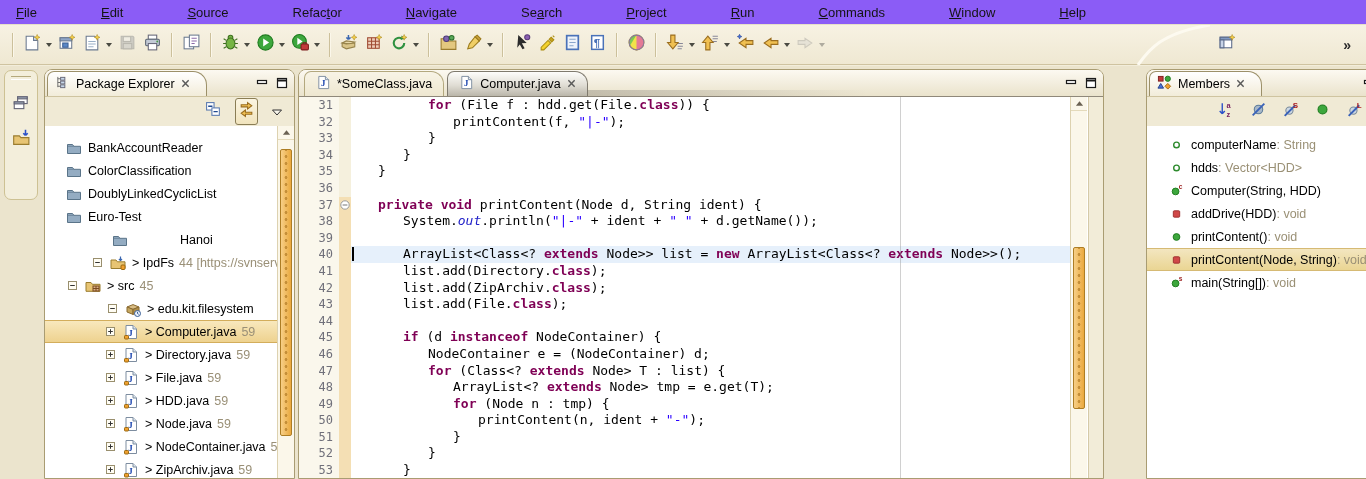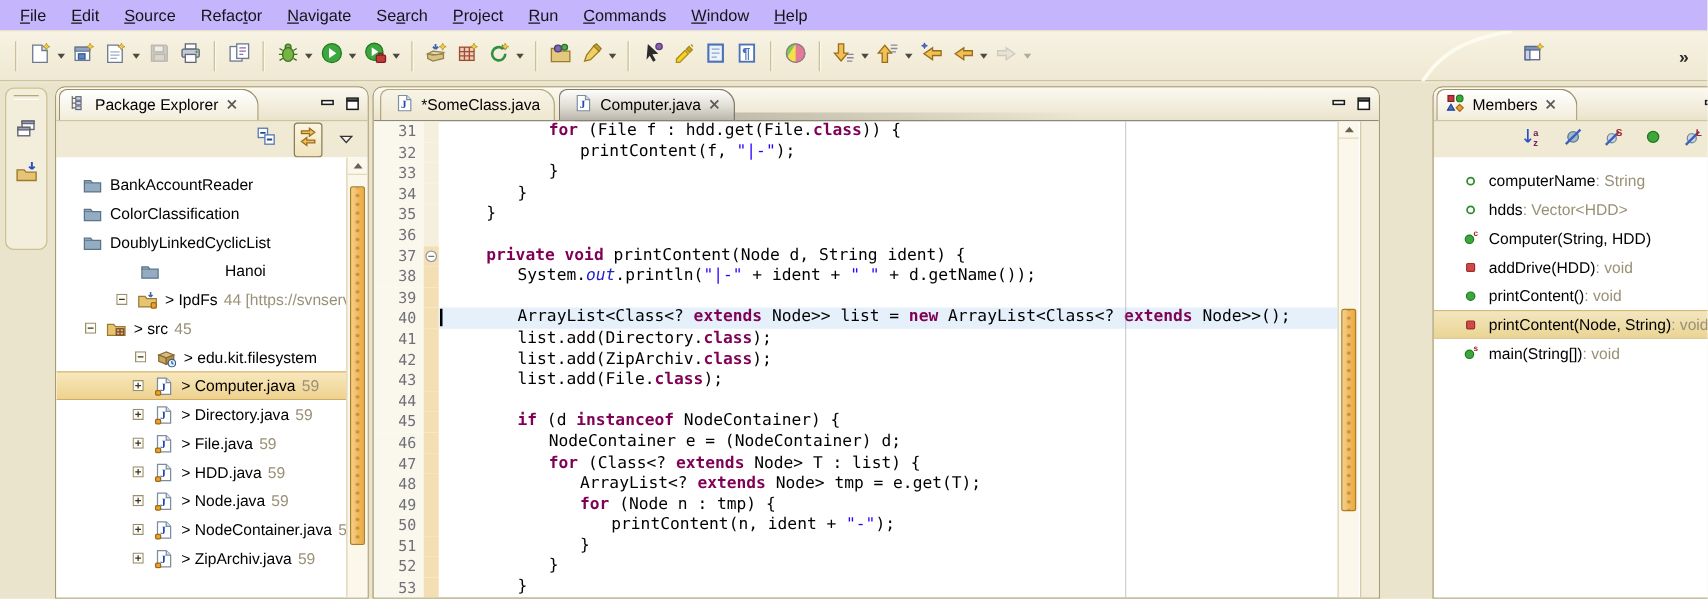--- a/index.html
+++ b/index.html
@@ -1,19 +1,19 @@
 <!DOCTYPE html>
 <html><head>
 <meta charset="utf-8">
 <style>
   html,body{margin:0;padding:0;width:1366px;height:479px;overflow:hidden;
     font-family:"Liberation Sans",sans-serif;background:#f2edda;position:relative;}
   *{box-sizing:border-box;}
   
-  #menubar{height:25px;display:flex;align-items:center;padding-left:6px;background:#c4b5fd;border-bottom:1px solid #e7e0c9;}
+  #menubar{height:25px;display:flex;align-items:center;padding-left:6px;background:#8b5cf6;border-bottom:1px solid #e7e0c9;gap:44px;}
   .menu-item{padding:3px 10px;font-size:13px;color:#141414;white-space:nowrap;}
   .menu-item u{text-underline-offset:1px;}
   
   #toolbar{height:40px;background:linear-gradient(#f7f2e3,#efe8d2);border-bottom:1px solid #cfc3a0;display:flex;align-items:center;padding:0 6px;position:relative;}
   #tb-groups{display:flex;align-items:center;}
   .tb-sep{width:2px;height:24px;border-left:1px solid #ccc09b;border-right:1px solid #fbf7ea;margin:0 6px;}
   .tb-btn{height:26px;display:flex;align-items:center;justify-content:center;padding:0 2px;margin:0 1px;border-radius:3px;}
   .tb-btn.disabled{opacity:.4;filter:grayscale(.7);}
   .dd-arrow{width:0;height:0;border-left:3px solid transparent;border-right:3px solid transparent;border-top:4px solid #4a4a42;margin-left:4px;}
   #tb-right{margin-left:auto;display:flex;align-items:center;}
@@ -58,21 +58,21 @@
   .etab{height:25px;display:inline-flex;align-items:center;gap:6px;padding:0 11px;font-size:12.5px;border:1px solid #b3a87e;border-bottom:none;border-radius:7px 13px 0 0;background:linear-gradient(#f8f4e6,#eee7d0);margin-right:3px;position:relative;z-index:2;}
   .etab.active{background:linear-gradient(#fdfdfb 0%,#e0ddd4 55%,#bab6aa 100%);border-color:#7f7a6e;z-index:6;}
   .tab-swoosh{position:absolute;left:160px;top:20px;width:430px;height:7px;z-index:5;border-radius:0 0 14px 3px;
     background:linear-gradient(to right,rgba(125,120,110,.55),rgba(125,120,110,0) 95%);}
   #ebody{flex:1;position:relative;overflow:hidden;}
   #code-lines{position:absolute;left:0;top:0;width:771px;bottom:0;overflow:hidden;}
   .crow{display:flex;height:16.6px;line-height:16.6px;font-family:"DejaVu Sans Mono",monospace;font-size:13px;white-space:pre;}
   .cln{width:40px;flex:none;text-align:right;padding-right:6px;color:#70707a;background:#faf7ec;font-size:12px;}
   .cfd{width:12px;flex:none;background:#f5f0dd;position:relative;display:flex;align-items:center;justify-content:center;}
   .crow.chg .cfd{background:#f4dfb4;}
-  .ctext{flex:1;position:relative;padding-left:13px;color:#000;}
+  .ctext{flex:1;position:relative;padding-left:2px;color:#000;}
   .crow.cur .ctext{background:#e6f0fb;}
   .k{color:#7f0055;font-weight:bold;}
   .s{color:#2a00ff;}
   .st{color:#2121c8;font-style:italic;}
   .caret{position:absolute;left:1px;top:1px;width:2px;height:14px;background:#000;}
   #pmargin{position:absolute;left:601px;top:0;bottom:0;width:1px;background:rgba(150,150,150,.45);z-index:3;pointer-events:none;}
   #edit-sb{left:771px;}
   #eover{position:absolute;left:789px;right:0;top:0;bottom:0;background:#f2ecd8;border-left:1px solid #d5caa8;}
   
   #members-view{left:1146px;width:256px;}
@@ -394,20 +394,30 @@
           <div class="trow" style="padding-left: 4px;">
             <span class="texp"></span>
             <span class="ticon">
               <svg width="16" height="16" viewBox="0 0 16 16">
                 <path d="M1.5 4.5h5l1.4 1.8h6.6v7.2H1.5z" fill="#94acc2" stroke="#5a7489"></path>
                 <path d="M1.5 6.3h6.4" stroke="#5a7489" stroke-width=".7"></path>
               </svg>
             </span>
             <span class="tlabel">DoublyLinkedCyclicList</span>
           </div>
+          <div class="trow" style="padding-left: 4px;">
+            <span class="texp"></span>
+            <span class="ticon">
+              <svg width="16" height="16" viewBox="0 0 16 16">
+                <path d="M1.5 4.5h5l1.4 1.8h6.6v7.2H1.5z" fill="#94acc2" stroke="#5a7489"></path>
+                <path d="M1.5 6.3h6.4" stroke="#5a7489" stroke-width=".7"></path>
+              </svg>
+            </span>
+            <span class="tlabel">Euro-Test</span>
+          </div>
           <div class="trow" style="padding-left: 4px; gap: 46px;">
             <span class="texp"></span>
             <span class="ticon">
               <svg width="16" height="16" viewBox="0 0 16 16">
                 <path d="M1.5 4.5h5l1.4 1.8h6.6v7.2H1.5z" fill="#94acc2" stroke="#5a7489"></path>
                 <path d="M1.5 6.3h6.4" stroke="#5a7489" stroke-width=".7"></path>
               </svg>
             </span>
             <span class="tlabel">Hanoi</span>
           </div>

